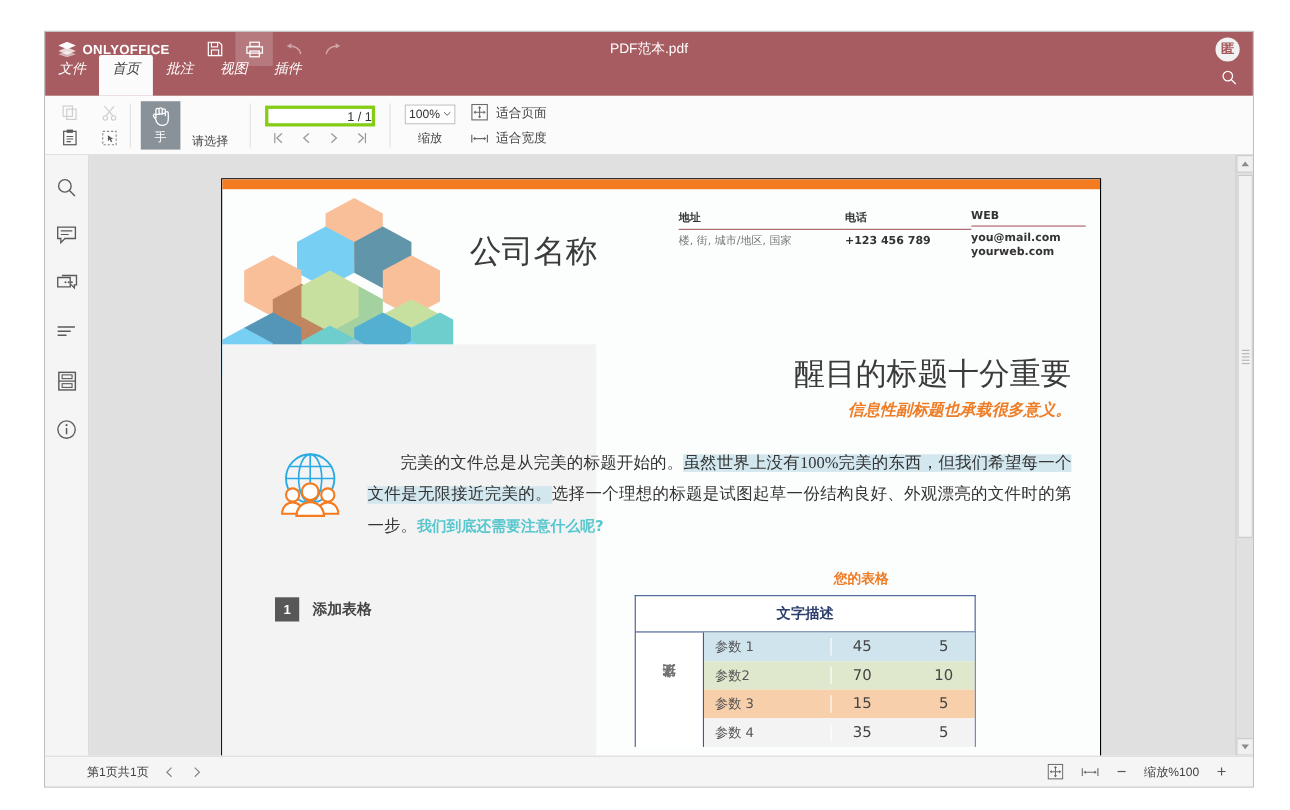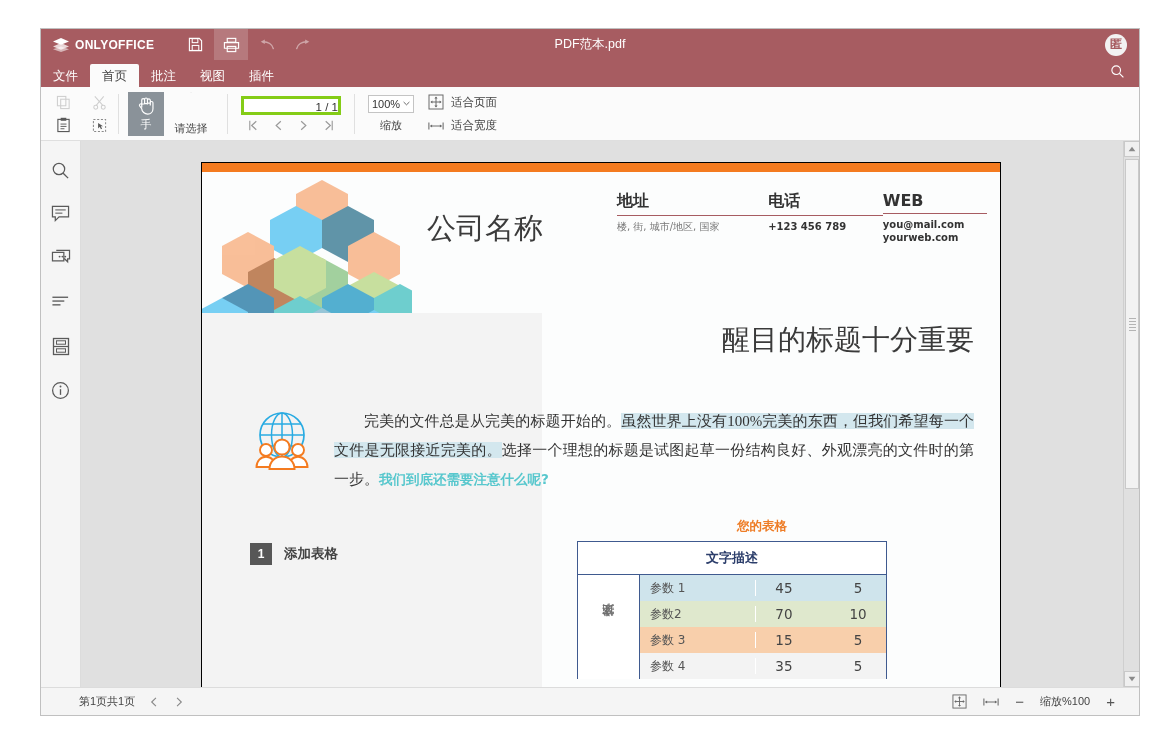--- a/index.html
+++ b/index.html
@@ -52,22 +52,22 @@
     display: flex; align-items: center; justify-content: center;
     font-size: 12px; font-weight: bold; cursor: pointer;
   }
 
   
   .tabbar {
     height: 27px; background: #a75c61;
     display: flex; align-items: flex-end; position: relative; flex: none;
   }
   .tab {
-    padding: 4px 12px 2px; font-size: 12.5px; color: #ffffff;
-    cursor: pointer; line-height: 17px; white-space: nowrap;
+    padding: 4px 12px 16px; font-size: 12.5px; color: #ffffff;
+    cursor: pointer; line-height: 17px; white-space: nowrap; font-style: italic;
   }
   .tab.active {
     background: #fbfbfb; color: #444;
     border-radius: 2px 2px 0 0;
   }
   .tab-search {
     position: absolute; right: 14px; bottom: 4px; cursor: pointer;
   }
 
   
@@ -159,21 +159,21 @@
   .company-name {
     font-family: "Liberation Serif", "DejaVu Serif", serif;
     font-size: 29px; color: #3b3b3b; white-space: nowrap;
     margin-top: 18px; width: 190px;
   }
   .contact-table { display: flex; gap: 0; flex: 1; }
   .contact-col { flex: 1; }
   .contact-col.c1 { flex: 1.45; }
   .contact-col.c2 { flex: 1.1; }
   .contact-h {
-    font-size: 16px; font-weight: bold; color: #333;
+    font-size: 10px; font-weight: bold; color: #333;
     padding-bottom: 3px; border-bottom: 1px solid #a75c61;
     font-family: "DejaVu Sans", sans-serif;
   }
   .contact-v {
     font-size: 10px; color: #555; padding-top: 4px; line-height: 13px;
     font-family: "DejaVu Sans", sans-serif;
   }
   .contact-col.c0 .contact-v { color:#777; }
   .contact-v b { font-weight: bold; color:#333; }
 
@@ -216,21 +216,21 @@
     display: flex; align-items: center; justify-content: center;
   }
   .num-title { font-size: 13.5px; font-weight: bold; color: #444; font-family:"DejaVu Sans",sans-serif;}
   .num-body {
     margin-top: 9px; margin-left: 34px;
     font-family: "Liberation Serif","DejaVu Serif", serif;
     font-size: 14px; line-height: 24px; color: #7a7a7a;
   }
 
   .tbl-title {
-    position: absolute; left: 375px; top: 355px; width: 370px;
+    position: absolute; left: 396px; top: 355px; width: 370px;
     text-align: center; color: #ee7d27; font-weight: bold; font-size: 12.5px;
     font-family: "DejaVu Sans", sans-serif;
   }
   .tbl-wrap {
     position: absolute; left: 375px; top: 378px; width: 310px;
     border: 1.5px solid #3f5a8f; border-bottom: none;
     background: #fff;
   }
   .tbl-hd {
     height: 33px; display: flex; align-items: center; justify-content: center;
@@ -574,20 +574,21 @@
                 <b>you@mail.com</b><br>
                 <b>yourweb.com</b>
               </div>
             </div>
           </div>
         </div>
 
         <div class="grayband"></div>
 
         <div class="headline">醒目的标题十分重要</div>
+        <div class="subhead">信息性副标题也承载很多意义。</div>
 
         <svg class="globe-ico" viewBox="0 0 64 62">
           <circle cx="32" cy="26" r="22" fill="none" stroke="#29abe2" stroke-width="1.7"></circle>
           <ellipse cx="32" cy="26" rx="10.5" ry="22" fill="none" stroke="#29abe2" stroke-width="1.5"></ellipse>
           <line x1="32" y1="4" x2="32" y2="48" stroke="#29abe2" stroke-width="1.5"></line>
           <line x1="10" y1="26" x2="54" y2="26" stroke="#29abe2" stroke-width="1.5"></line>
           <path d="M13 15h38M13 37h38" fill="none" stroke="#29abe2" stroke-width="1.4"></path>
           <circle cx="16" cy="41" r="6" fill="#fff" stroke="#f47b20" stroke-width="1.9"></circle>
           <path d="M6.5 58c0-6 4.3-10.3 9.5-10.3S25.5 52 25.5 58z" fill="#fff" stroke="#f47b20" stroke-width="1.9"></path>
           <circle cx="48" cy="41" r="6" fill="#fff" stroke="#f47b20" stroke-width="1.9"></circle>

